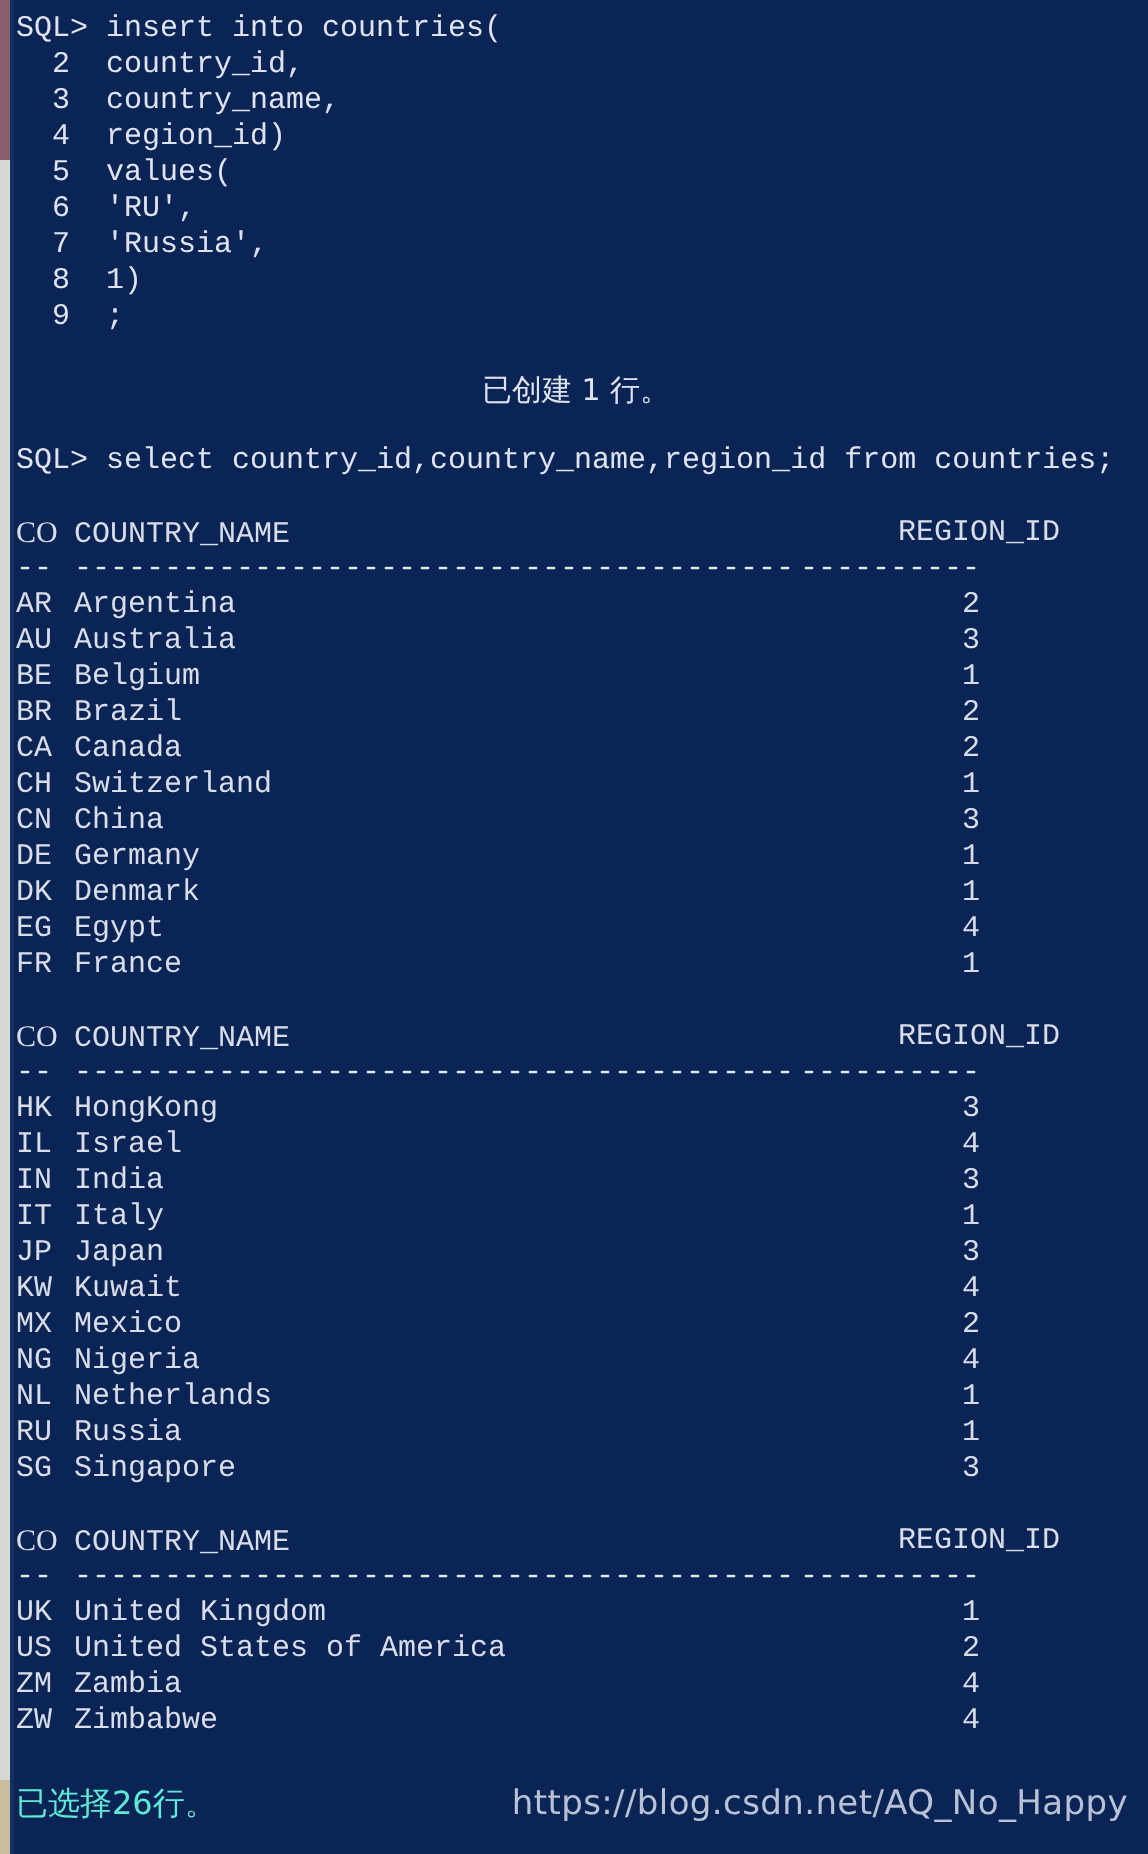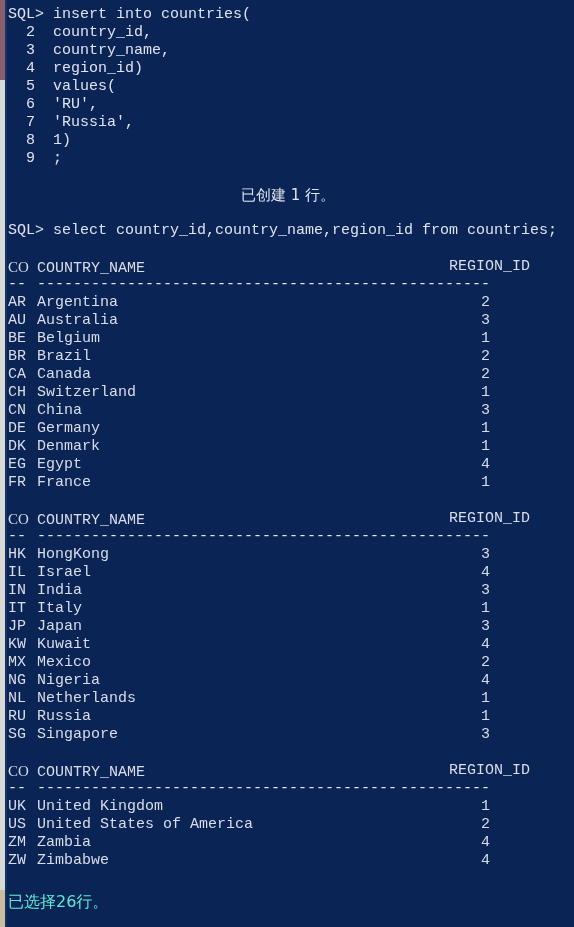--- a/index.html
+++ b/index.html
@@ -125,13 +125,14 @@
 
   <div class="edge" id="edge-maroon"></div>
   <div class="edge" id="edge-grey"></div>
   <div class="edge" id="edge-tan"></div>
   <div id="edge-inner"></div>
 
   <div class="lines" id="lines"><div class="ln">SQL&gt; insert into countries(</div><div class="ln">  2  country_id,</div><div class="ln">  3  country_name,</div><div class="ln">  4  region_id)</div><div class="ln">  5  values(</div><div class="ln">  6  'RU',</div><div class="ln">  7  'Russia',</div><div class="ln">  8  1)</div><div class="ln">  9  ;</div><div class="ln blank"> </div><div class="ln cjk">已创建 1 行。</div><div class="ln blank"> </div><div class="ln">SQL&gt; select country_id,country_name,region_id from countries;</div><div class="ln blank"> </div><div class="hdr"><span class="h1">CO</span><span class="h2">COUNTRY_NAME</span><span class="h3">REGION_ID</span></div><div class="sep"><span class="s1">--</span><span class="s2">----------------------------------------</span><span class="s3">----------</span></div><div class="row"><span class="code">AR</span><span class="name">Argentina</span><span class="region">2</span></div><div class="row"><span class="code">AU</span><span class="name">Australia</span><span class="region">3</span></div><div class="row"><span class="code">BE</span><span class="name">Belgium</span><span class="region">1</span></div><div class="row"><span class="code">BR</span><span class="name">Brazil</span><span class="region">2</span></div><div class="row"><span class="code">CA</span><span class="name">Canada</span><span class="region">2</span></div><div class="row"><span class="code">CH</span><span class="name">Switzerland</span><span class="region">1</span></div><div class="row"><span class="code">CN</span><span class="name">China</span><span class="region">3</span></div><div class="row"><span class="code">DE</span><span class="name">Germany</span><span class="region">1</span></div><div class="row"><span class="code">DK</span><span class="name">Denmark</span><span class="region">1</span></div><div class="row"><span class="code">EG</span><span class="name">Egypt</span><span class="region">4</span></div><div class="row"><span class="code">FR</span><span class="name">France</span><span class="region">1</span></div><div class="ln blank"> </div><div class="hdr"><span class="h1">CO</span><span class="h2">COUNTRY_NAME</span><span class="h3">REGION_ID</span></div><div class="sep"><span class="s1">--</span><span class="s2">----------------------------------------</span><span class="s3">----------</span></div><div class="row"><span class="code">HK</span><span class="name">HongKong</span><span class="region">3</span></div><div class="row"><span class="code">IL</span><span class="name">Israel</span><span class="region">4</span></div><div class="row"><span class="code">IN</span><span class="name">India</span><span class="region">3</span></div><div class="row"><span class="code">IT</span><span class="name">Italy</span><span class="region">1</span></div><div class="row"><span class="code">JP</span><span class="name">Japan</span><span class="region">3</span></div><div class="row"><span class="code">KW</span><span class="name">Kuwait</span><span class="region">4</span></div><div class="row"><span class="code">MX</span><span class="name">Mexico</span><span class="region">2</span></div><div class="row"><span class="code">NG</span><span class="name">Nigeria</span><span class="region">4</span></div><div class="row"><span class="code">NL</span><span class="name">Netherlands</span><span class="region">1</span></div><div class="row"><span class="code">RU</span><span class="name">Russia</span><span class="region">1</span></div><div class="row"><span class="code">SG</span><span class="name">Singapore</span><span class="region">3</span></div><div class="ln blank"> </div><div class="hdr"><span class="h1">CO</span><span class="h2">COUNTRY_NAME</span><span class="h3">REGION_ID</span></div><div class="sep"><span class="s1">--</span><span class="s2">----------------------------------------</span><span class="s3">----------</span></div><div class="row"><span class="code">UK</span><span class="name">United Kingdom</span><span class="region">1</span></div><div class="row"><span class="code">US</span><span class="name">United States of America</span><span class="region">2</span></div><div class="row"><span class="code">ZM</span><span class="name">Zambia</span><span class="region">4</span></div><div class="row"><span class="code">ZW</span><span class="name">Zimbabwe</span><span class="region">4</span></div></div>
 
   <div id="footer-status">已选择26行。</div>
 
+  <div id="watermark">https://blog.csdn.net/AQ_No_Happy</div>
 </div>
 
 </body></html>

